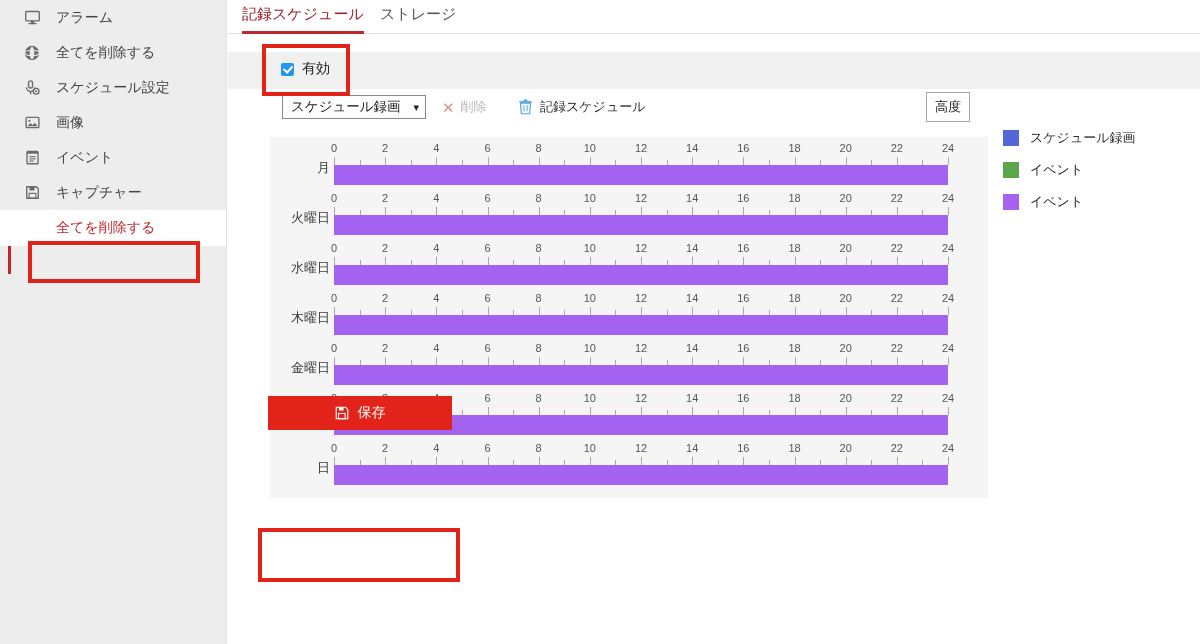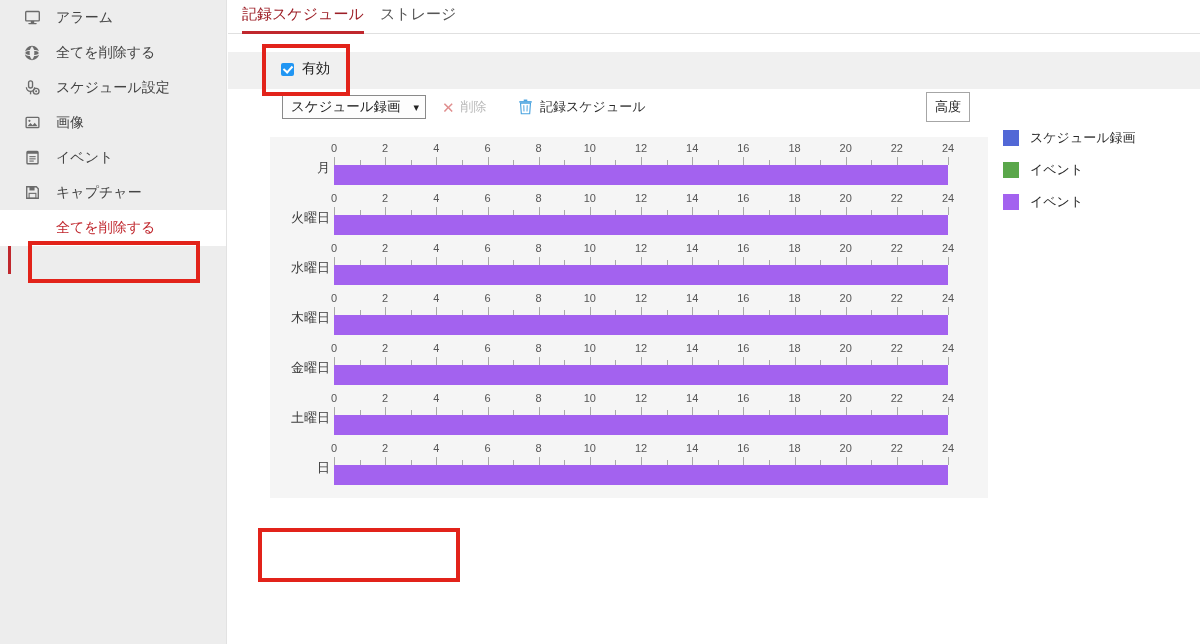--- a/index.html
+++ b/index.html
@@ -738,19 +738,29 @@
       <div class="legend-item">
         <span class="legend-sw" style="background:#5aa74a"></span>
         <span>イベント</span>
       </div>
       <div class="legend-item">
         <span class="legend-sw" style="background:#a362ef"></span>
         <span>イベント</span>
       </div>
     </div>
 
+    <div id="save-btn">
+      <span class="floppy">
+        <svg width="14" height="14" viewBox="0 0 18 18">
+            <path d="M1.6 1.6h12l2.8 2.8v12h-14.8z" fill="none" stroke="#fff" stroke-width="1.5"></path>
+            <rect x="5" y="1.6" width="6" height="4.2" fill="#fff"></rect>
+            <rect x="4.6" y="9.6" width="8.4" height="6.8" fill="none" stroke="#fff" stroke-width="1.3"></rect>
+          </svg>
+      </span>
+      <span>保存</span>
+    </div>
   </div>
 
   <div class="redbox" style="left:28px; top:241px; width:172px; height:42px;"></div>
   <div class="redbox" style="left:262px; top:44px; width:88px; height:52px;"></div>
   <div class="redbox" style="left:258px; top:528px; width:202px; height:54px;"></div>
 
 </div>
 
 </body></html>

